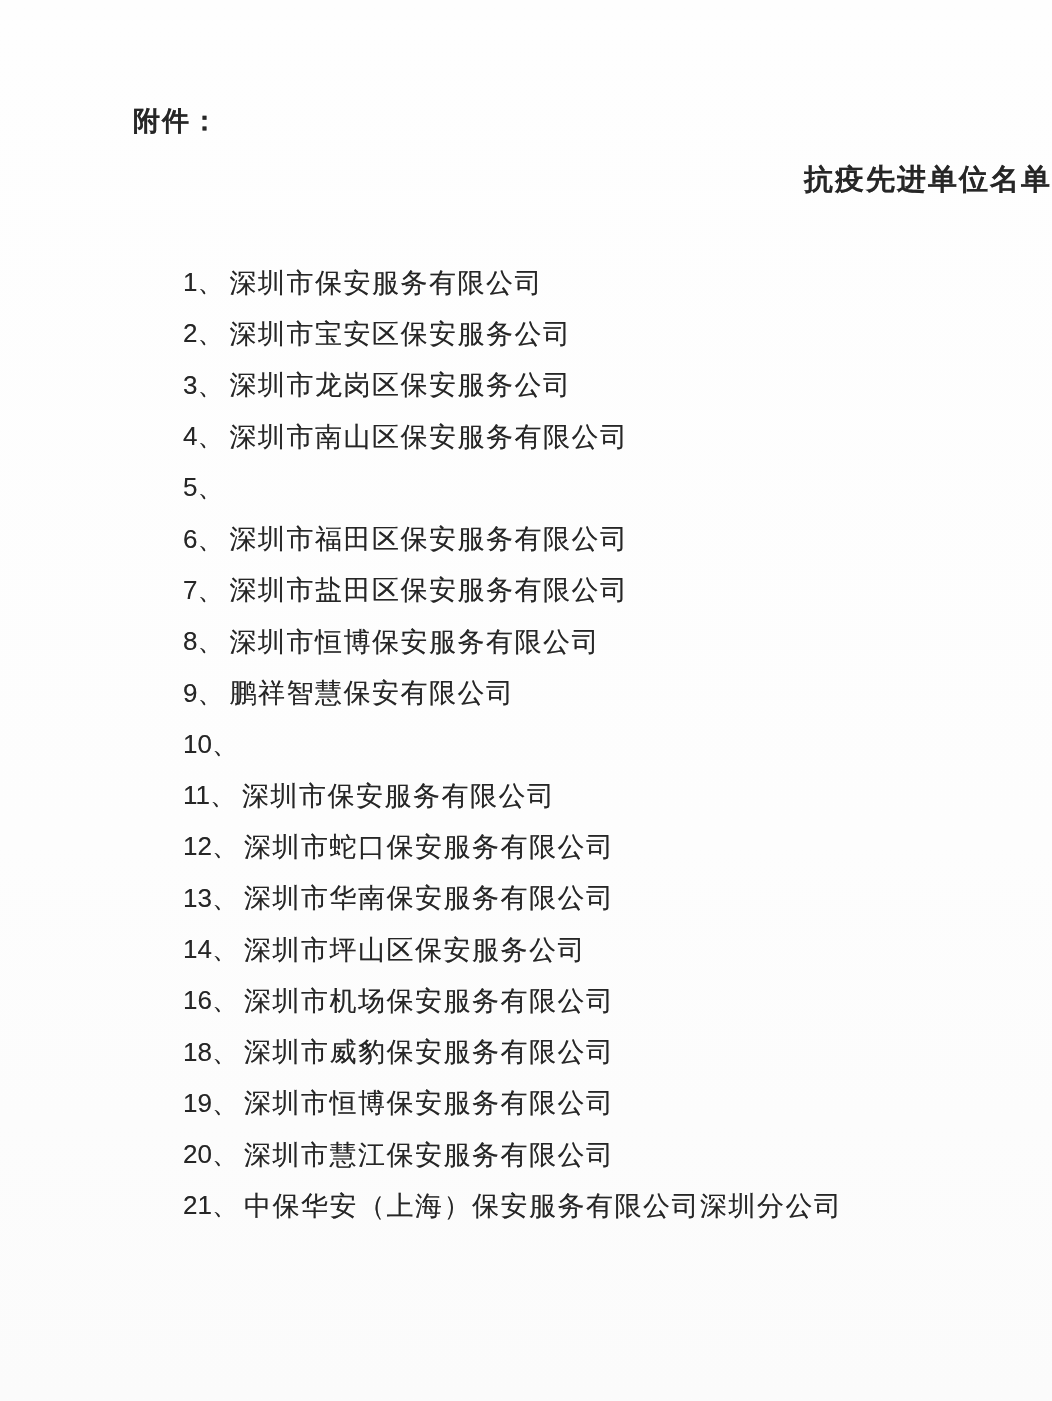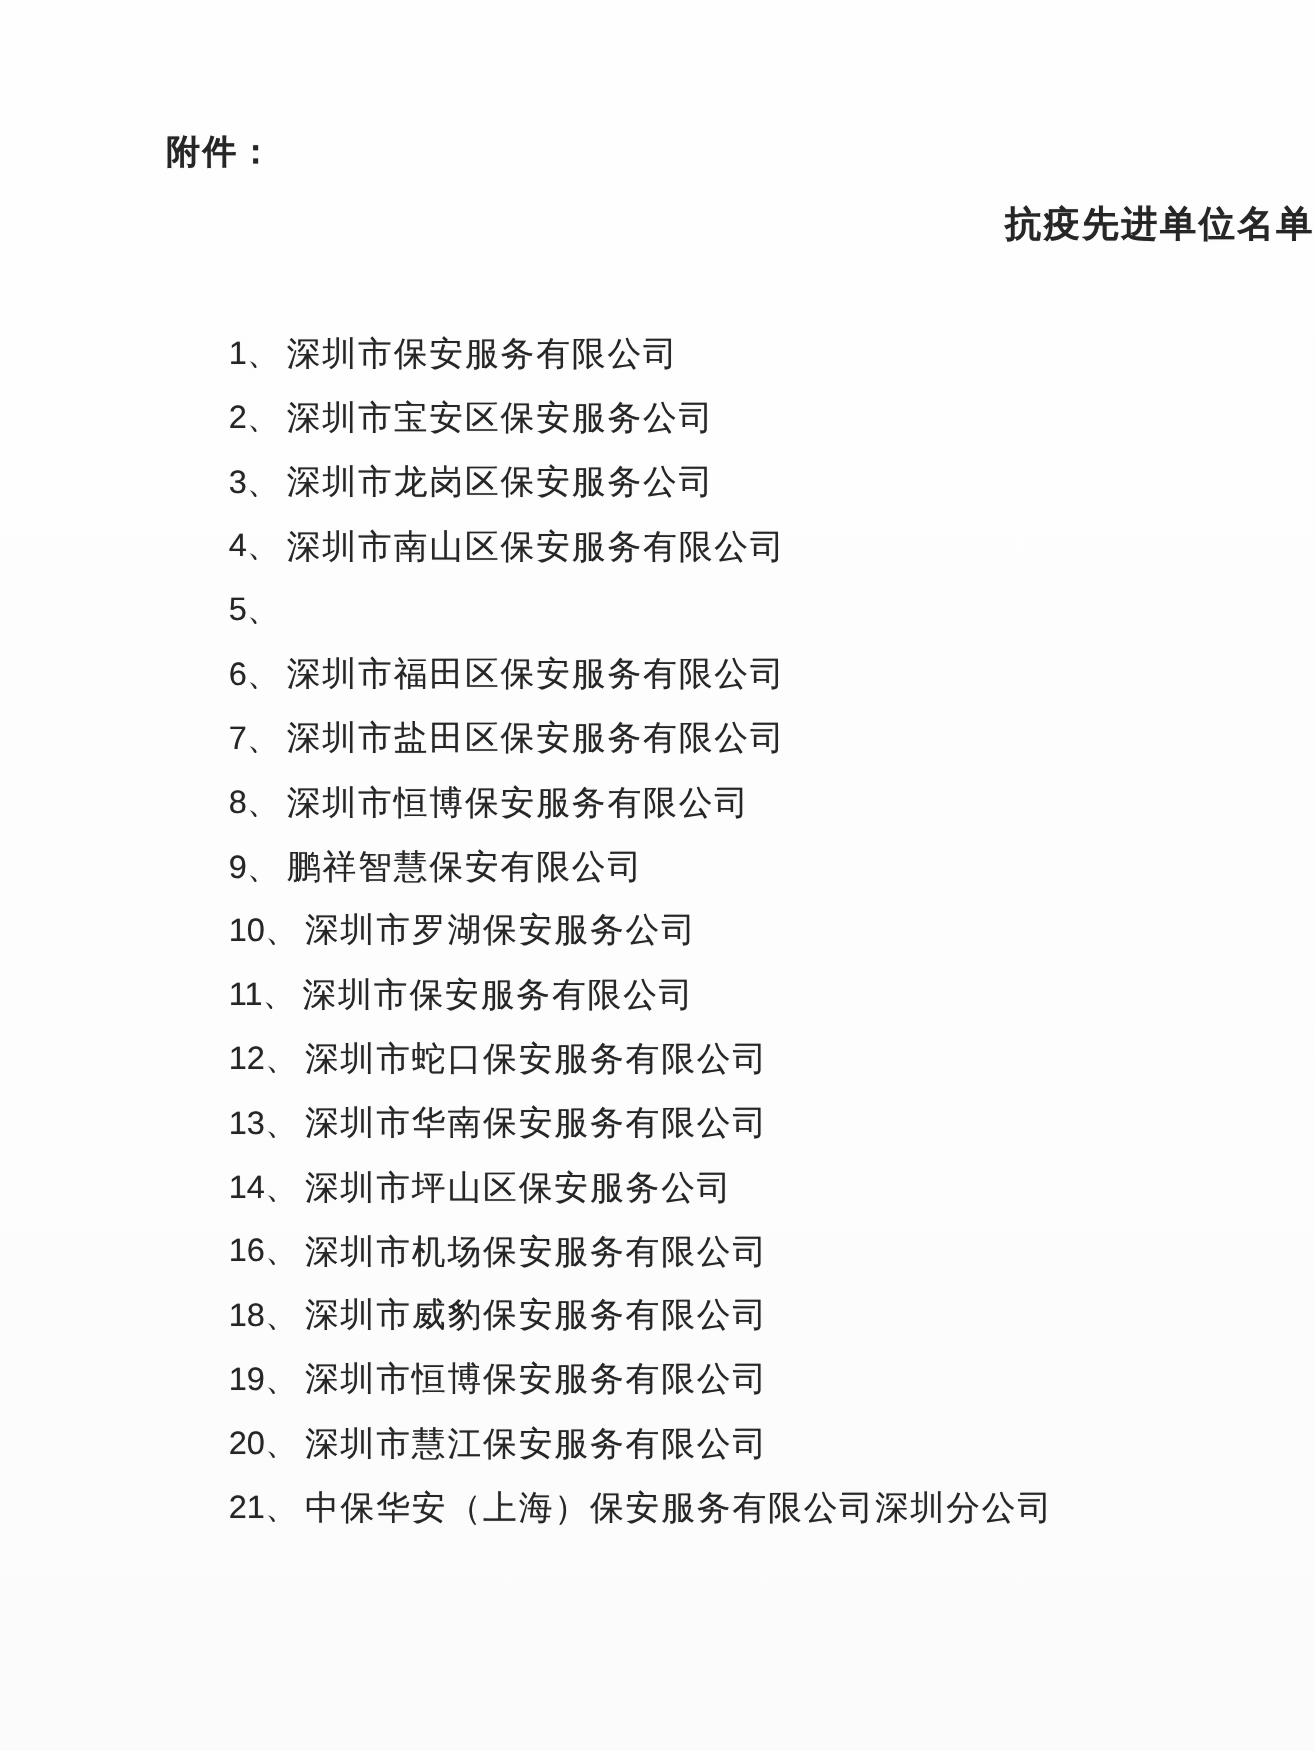--- a/index.html
+++ b/index.html
@@ -101,21 +101,20 @@
       <div class="list-row">
     <span class="list-num">8、</span>
     <span class="company-name">深圳市恒博保安服务有限公司</span>
   </div>
       <div class="list-row">
     <span class="list-num">9、</span>
     <span class="company-name">鹏祥智慧保安有限公司</span>
   </div>
       <div class="list-row">
     <span class="list-num">10、</span>
-    <span class="company-name">深圳市罗湖保安服务公司</span>
   </div>
       <div class="list-row">
     <span class="list-num">11、</span>
     <span class="company-name">深圳市保安服务有限公司</span>
   </div>
       <div class="list-row">
     <span class="list-num">12、</span>
     <span class="company-name">深圳市蛇口保安服务有限公司</span>
   </div>
       <div class="list-row">

